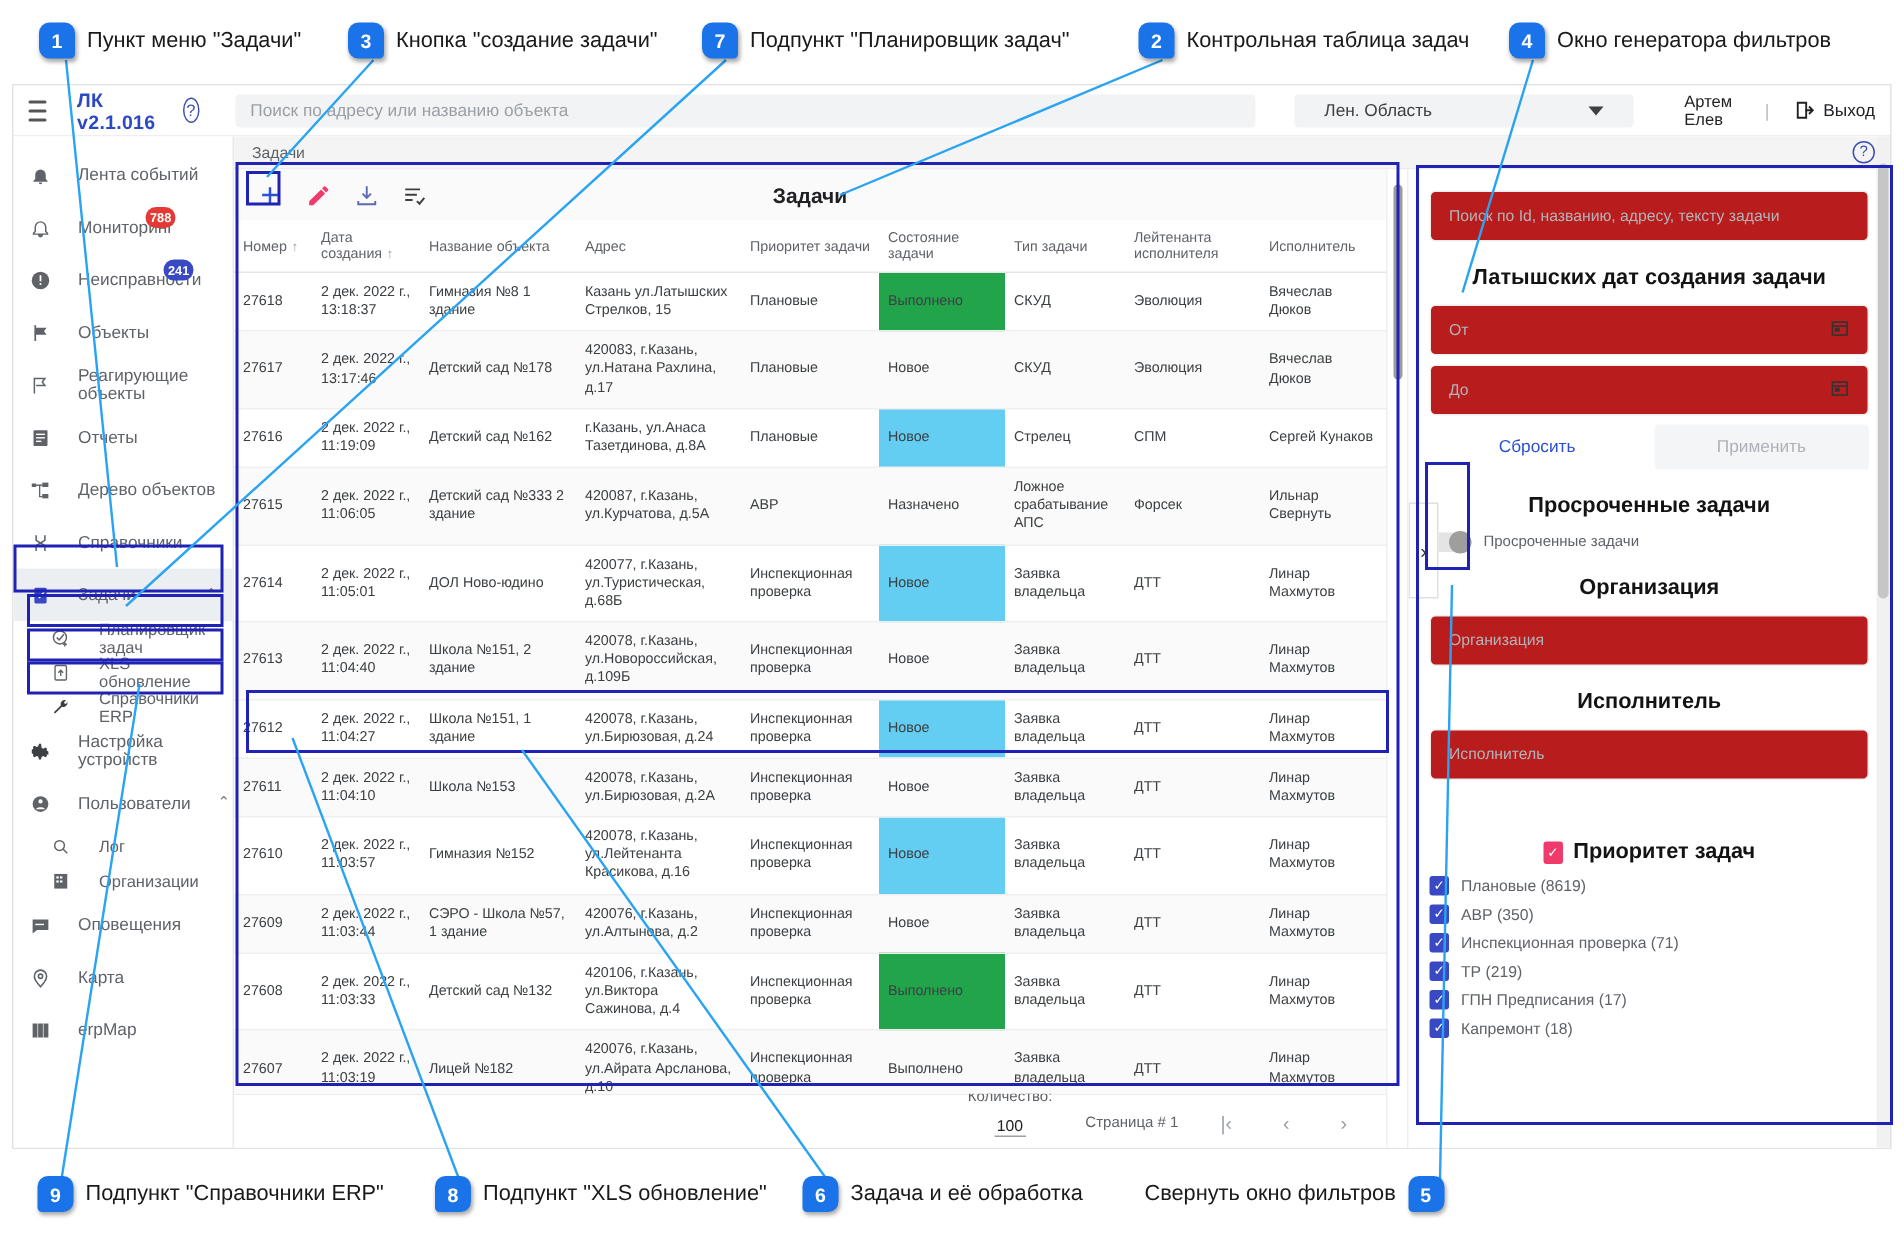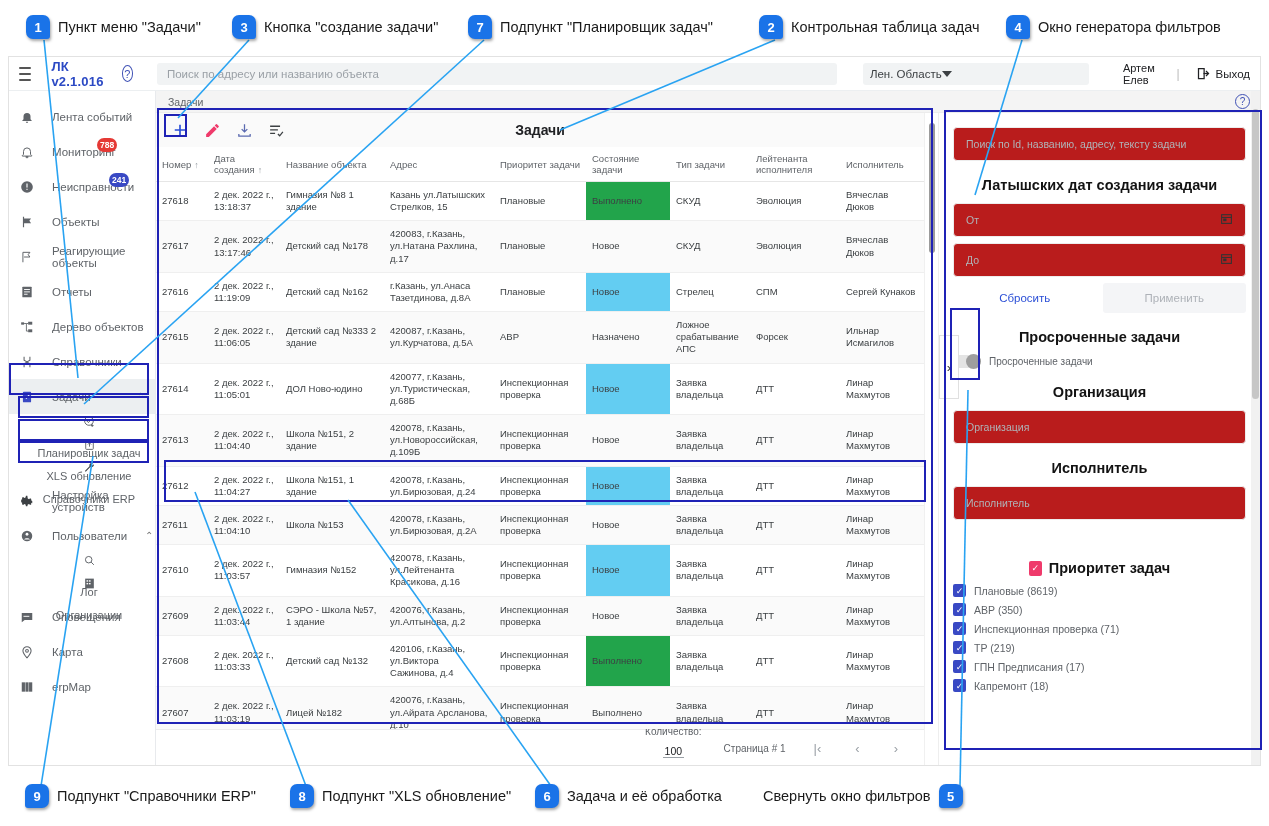--- a/index.html
+++ b/index.html
@@ -45,38 +45,38 @@
     color:#3f51b5;font-size:11px;display:flex;align-items:center;justify-content:center;
     margin-left:8px; cursor:pointer;
   }
   .topsearch {
     flex:0 0 680px; height:22px; background:#f1f3f4; border-radius:3px;
     margin-left:14px; display:flex; align-items:center; padding:0 10px;
     font-size:11.5px; color:#9aa0a6;
   }
   .region-select {
     flex:0 0 226px; height:22px; background:#f1f3f4; border-radius:3px;
-    display:flex; align-items:center; justify-content:flex-start;
-    padding:0 7px; font-size:11.5px; color:#3c4043; margin-left:16px; cursor:pointer;
+    display:flex; align-items:center; justify-content:space-between;
+    padding:0 20px; font-size:11.5px; color:#3c4043; margin-left:16px; cursor:pointer;
   }
   .caret { width:0;height:0;border-left:5px solid transparent;border-right:5px solid transparent;border-top:6px solid #3c4043; }
   .user { font-size:11px;color:#202124;margin-left:24px; }
   .sep { color:#bbb; margin:0 6px; font-size:12px;}
   .logout { display:flex;align-items:center;gap:5px;font-size:11.5px;color:#202124; cursor:pointer;}
 
   .body-row { display:flex; height:676px; }
 
   
   .sidebar { width:147px; background:#fff; border-right:1px solid #e8eaed; padding-top:8px; position:relative; }
   .nav-item {
     display:flex; align-items:center; gap:18px; height:35px; padding:0 10px;
     font-size:11.5px; color:#5f6368; cursor:pointer; position:relative;
   }
   .nav-item.active { background:#eceff1; }
-  .nav-item.sub { padding-left:24px; font-size:11px; height:23px;flex-direction:column; }
+  .nav-item.sub { padding-left:24px; font-size:11px; height:23px; }
   .nav-ico { width:15px; height:15px; flex:0 0 15px; display:flex;align-items:center;justify-content:center; color:#5f6368; }
   .nav-ico svg { display:block; }
   .nav-chev { margin-left:auto; font-size:10px; color:#777; }
   .nbadge {
     position:absolute; top:4px; border-radius:9px; min-width:18px; height:14px;
     font-size:8.5px; color:#fff; display:flex;align-items:center;justify-content:center;
     padding:0 3px; font-weight:600;
   }
 
   
@@ -502,21 +502,21 @@
                   </tr>
                   <tr class="alt">
                     <td>27615</td>
                     <td>2 дек. 2022 г., 11:06:05</td>
                     <td>Детский сад №333 2 здание</td>
                     <td>420087, г.Казань, ул.Курчатова, д.5А</td>
                     <td>АВР</td>
                     <td class="state st-orange">Назначено</td>
                     <td>Ложное срабатывание АПС</td>
                     <td>Форсек</td>
-                    <td>Ильнар Исмагилов</td>
+                    <td>Ильнар Свернуть</td>
                   </tr>
                   <tr>
                     <td>27614</td>
                     <td>2 дек. 2022 г., 11:05:01</td>
                     <td>ДОЛ Ново-юдино</td>
                     <td>420077, г.Казань, ул.Туристическая, д.68Б</td>
                     <td>Инспекционная проверка</td>
                     <td class="state st-blue">Новое</td>
                     <td>Заявка владельца</td>
                     <td>ДТТ</td>

